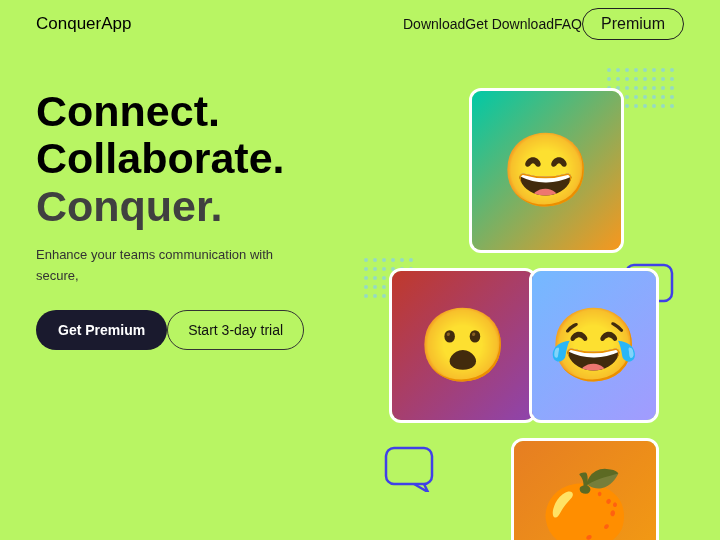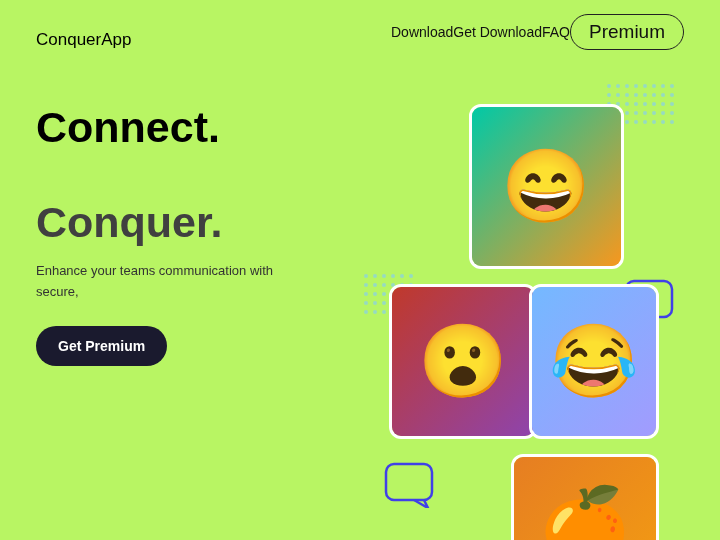--- a/index.html
+++ b/index.html
@@ -9,22 +9,22 @@
       height: 540px;
       background-color: #b8f563;
       font-family: 'Arial', sans-serif;
       overflow: hidden;
       position: relative;
     }
 
     
     nav {
       display: flex;
-      align-items: flex-end;
-      padding: 14px 36px;
+      align-items: center;
+      padding: 8px 36px;
       position: relative;
       z-index: 10;
     }
 
     .logo {
       font-size: 17px;
       font-weight: 700;
       color: #3a3aff;
       margin-right: auto;
     }
@@ -42,21 +42,21 @@
       color: #111;
       font-size: 14px;
       font-weight: 500;
     }
 
     .nav-premium-btn {
       border: 1.5px solid #222;
       border-radius: 20px;
       padding: 6px 18px;
       background: transparent;
-      font-size: 19px;
+      font-size: 16px;
       font-weight: 500;
       cursor: pointer;
       color: #111;
     }
 
     
     .hero {
       display: flex;
       padding: 10px 36px 0 36px;
       position: relative;
@@ -269,28 +269,29 @@
     <li>
       <button class="nav-premium-btn">Premium</button>
     </li>
   </ul>
 </nav>
 
 <section class="hero">
   <div class="hero-left">
     <h1 class="hero-headline">
       <span>Connect.</span><br>
-      <br>
+      <span>Collaborate.</span><br>
       <span class="conquer">Conquer.</span>
     </h1>
     <p class="hero-sub">
       <span>Enhance your teams communication with secure,</span><br>
     </p>
     <div class="hero-cta">
       <button class="btn-primary">Get Premium</button>
+      <button class="btn-outline">Start 3-day trial</button>
     </div>
   </div>
 
   <div class="hero-right">
 
     <div class="dots dots-top-right">
       <span></span>
         <span></span>
         <span></span>
         <span></span>

